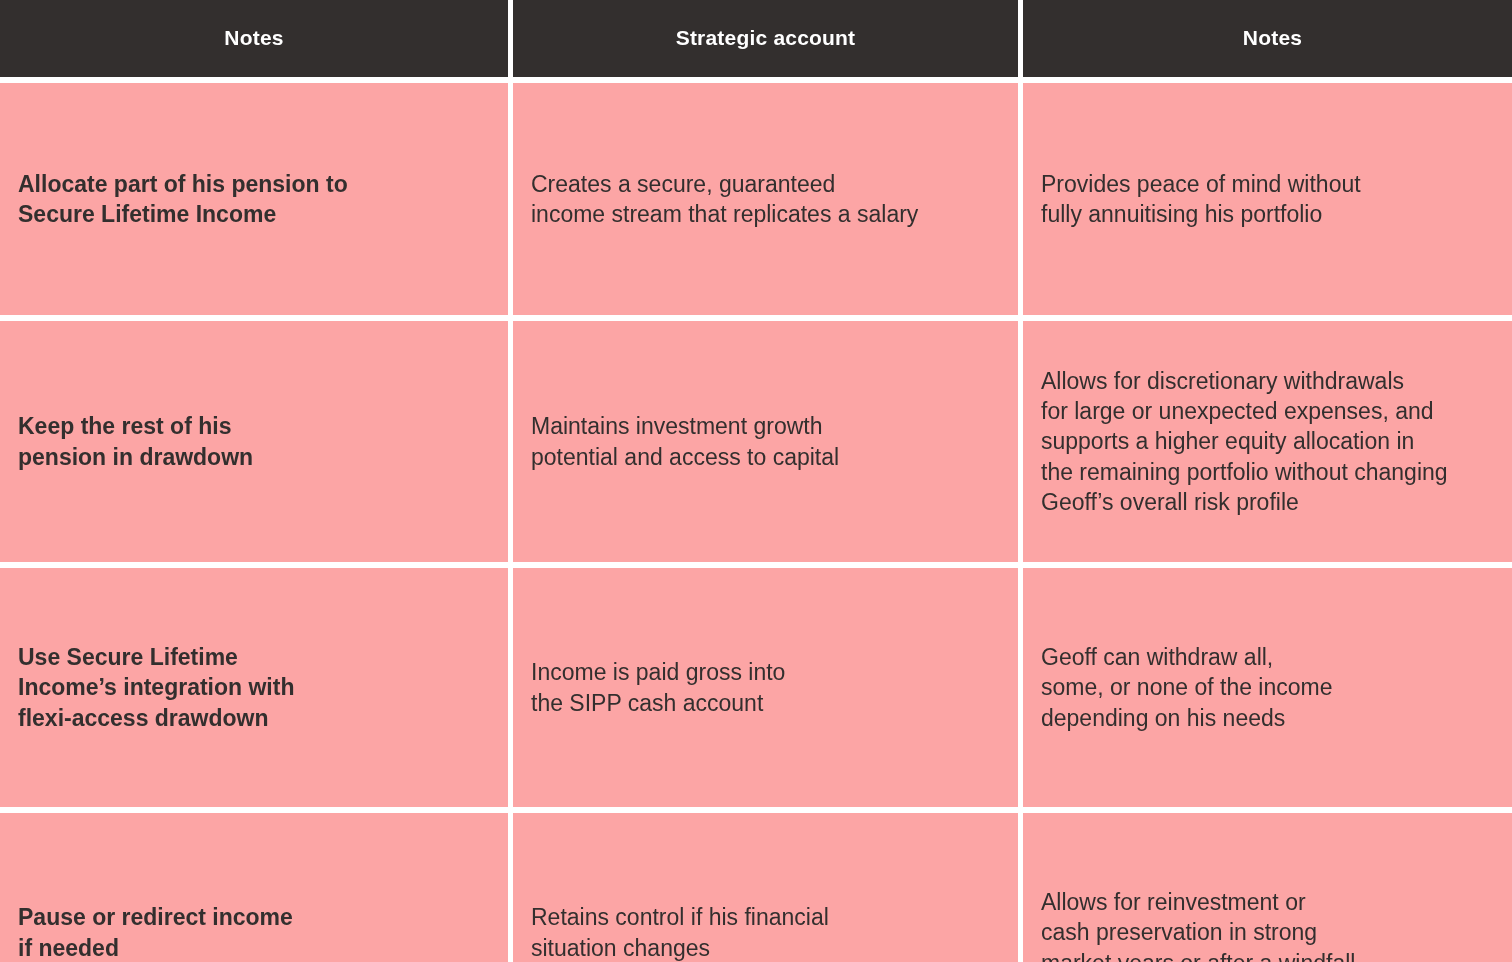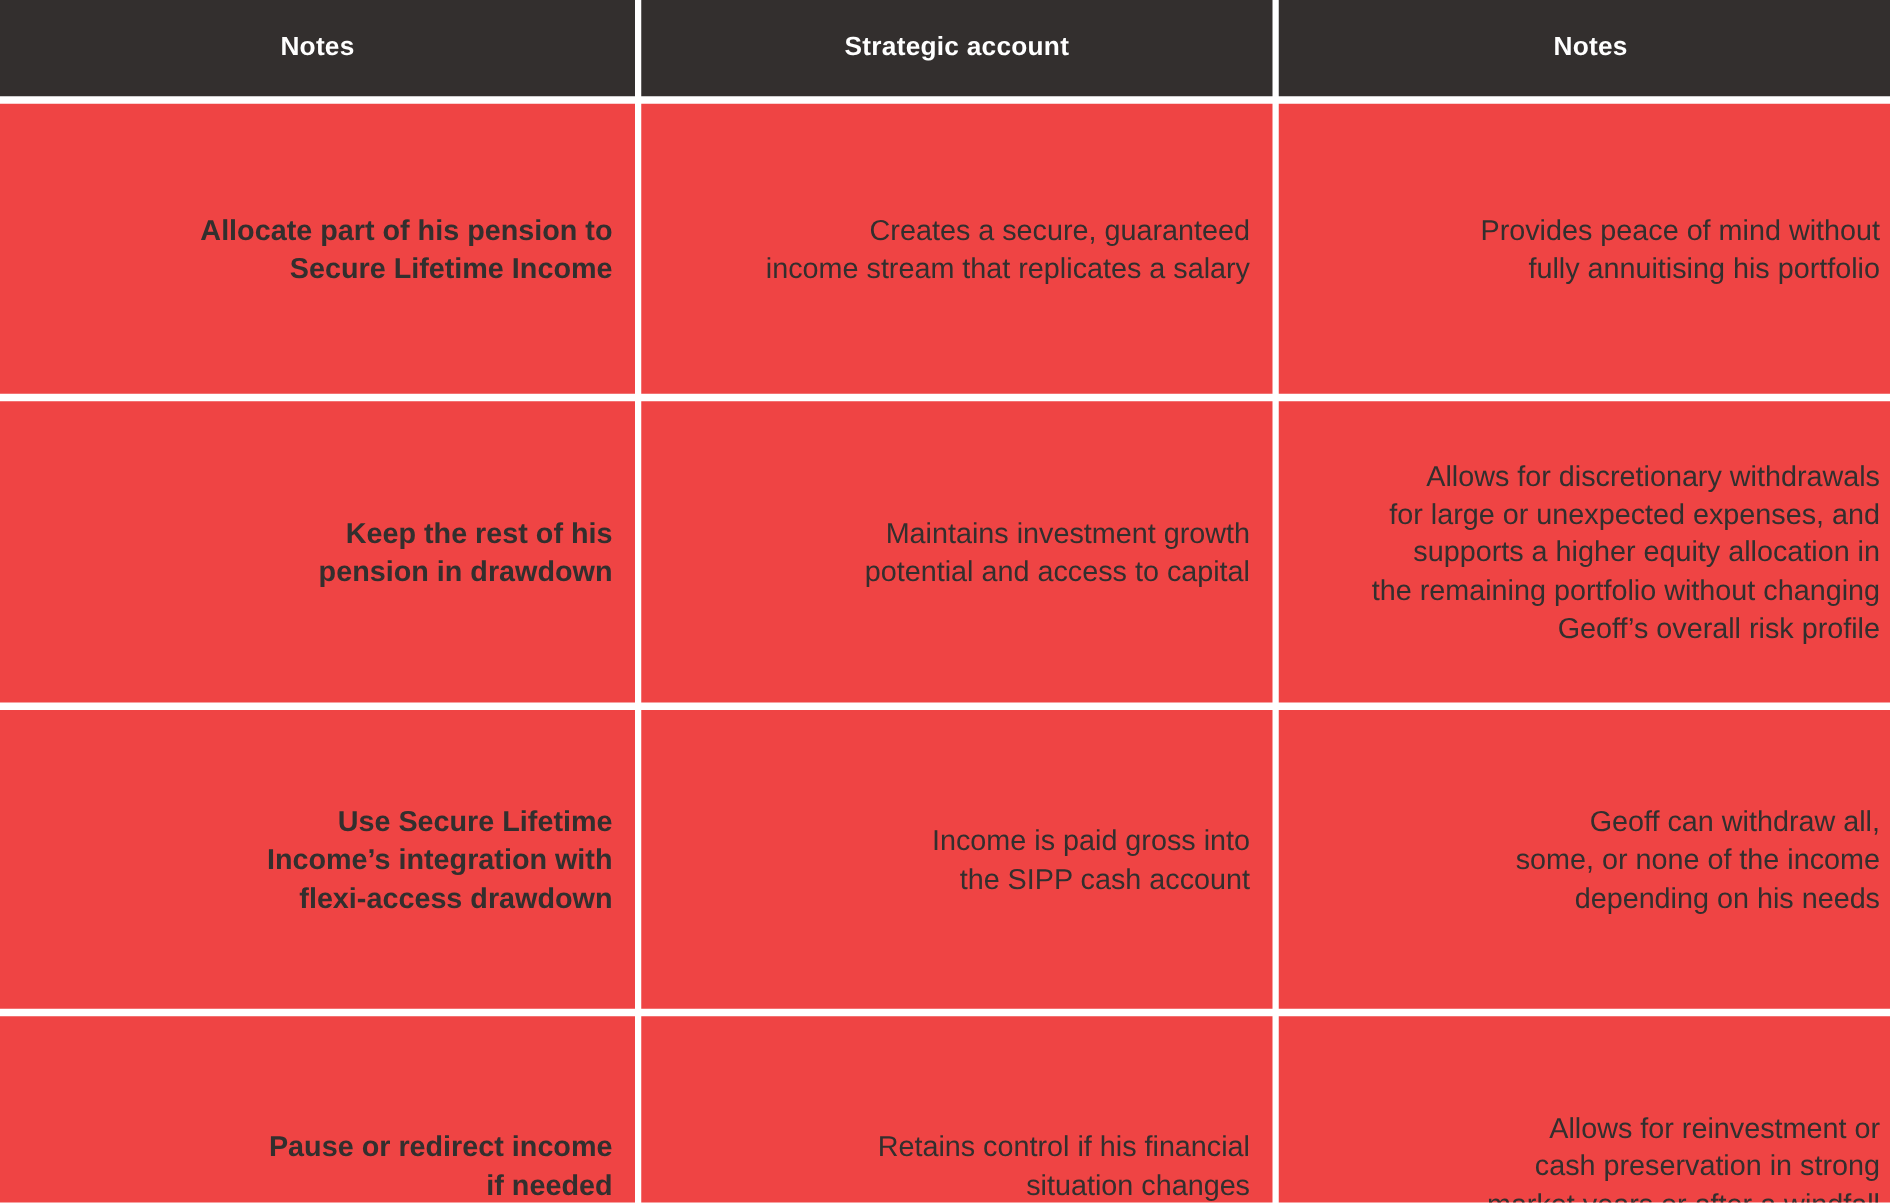--- a/index.html
+++ b/index.html
@@ -29,23 +29,23 @@
     background: #332f2e;
     color: #ffffff;
     font-size: 21px;
     font-weight: bold;
     text-align: center;
     padding: 26px 10px 27px 10px;
     vertical-align: middle;
     letter-spacing: 0.2px;
   }
   table.strategy-table td {
-    background: #ef4444;
+    background: #fca5a5;
     color: #332f2e;
-    text-align: right;
+    text-align: left;
     vertical-align: middle;
     font-size: 23px;
     line-height: 1.32;
     padding: 18px 18px;
   }
   td.action-cell {
     font-weight: bold;
     font-size: 22.5px;
   }
   col.col-action { width: 508px; }

